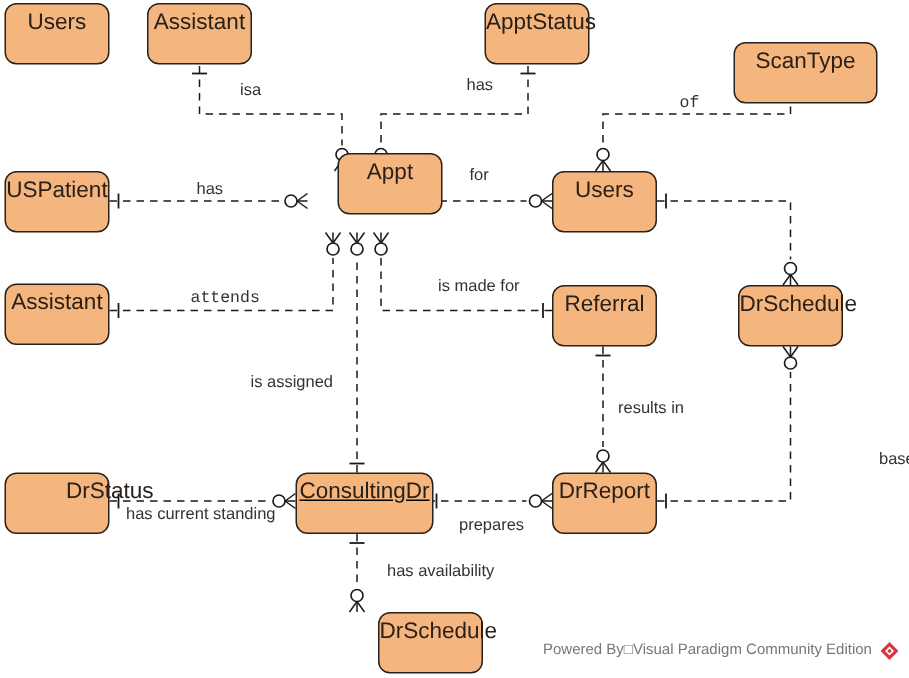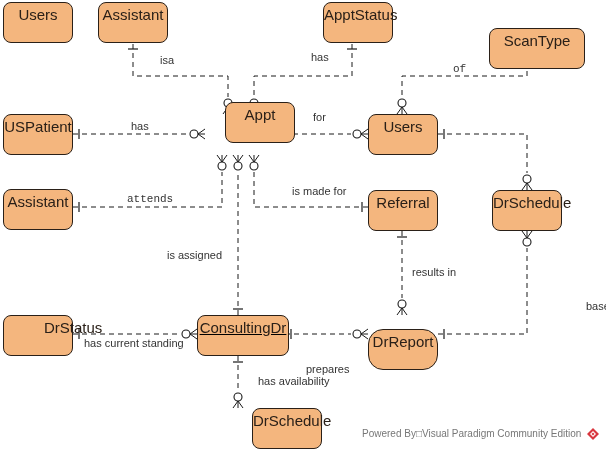--- a/index.html
+++ b/index.html
@@ -133,39 +133,39 @@
   </div>
 <div class="entity" style="left:492px;top:190px;">
     <span class="name">DrSchedule</span>
   </div>
 <div class="entity" style="left:3px;top:315px;padding-left:40px;">
     <span class="name">DrStatus</span>
   </div>
 <div class="entity" style="left:197px;top:315px;width:92px;text-decoration:underline;">
     <span class="name">ConsultingDr</span>
   </div>
-<div class="entity" style="left:368px;top:329px;border-radius:15px;">
+<div class="entity" style="left:368px;top:315px;">
     <span class="name">DrReport</span>
   </div>
 <div class="entity" style="left:205px;top:408px;margin-left:47px;">
     <span class="name">DrSchedule</span>
   </div>
 
 <span class="rel-label" style="left:160px;top:54px;">isa</span>
 <span class="rel-label" style="left:311px;top:51px;">has</span>
 <span class="rel-label" style="left:453px;top:63px;font-family:Liberation Mono, monospace;">of</span>
 <span class="rel-label" style="left:131px;top:120px;">has</span>
 <span class="rel-label" style="left:313px;top:111px;">for</span>
 <span class="rel-label" style="left:127px;top:193px;font-family:Liberation Mono, monospace;">attends</span>
 <span class="rel-label" style="left:292px;top:185px;">is made for</span>
 <span class="rel-label" style="left:167px;top:249px;text-align:center;">is assigned</span>
 <span class="rel-label" style="left:412px;top:266px;">results in</span>
 <span class="rel-label" style="left:545px;top:300px;padding-left:41px;">based on</span>
 <span class="rel-label" style="left:84px;top:313px;margin-top:24px;">has current standing</span>
-<span class="rel-label" style="left:306px;top:363px;">prepares</span>
+<span class="rel-label" style="left:306px;top:344px;">prepares</span>
 <span class="rel-label" style="left:258px;top:375px;">has availability</span>
 
 <span class="footer">Powered By□Visual Paradigm Community Edition</span>
 <svg class="vp-logo" viewBox="0 0 12 12">
   <polygon points="6,0 12,6 6,12 0,6" fill="#d9363e"></polygon>
   <polygon points="6,3 9,6 6,9 3,6" fill="#ffffff"></polygon>
   <polygon points="6,4.5 7.5,6 6,7.5 4.5,6" fill="#d9363e"></polygon>
 </svg>
 
 </body></html>

